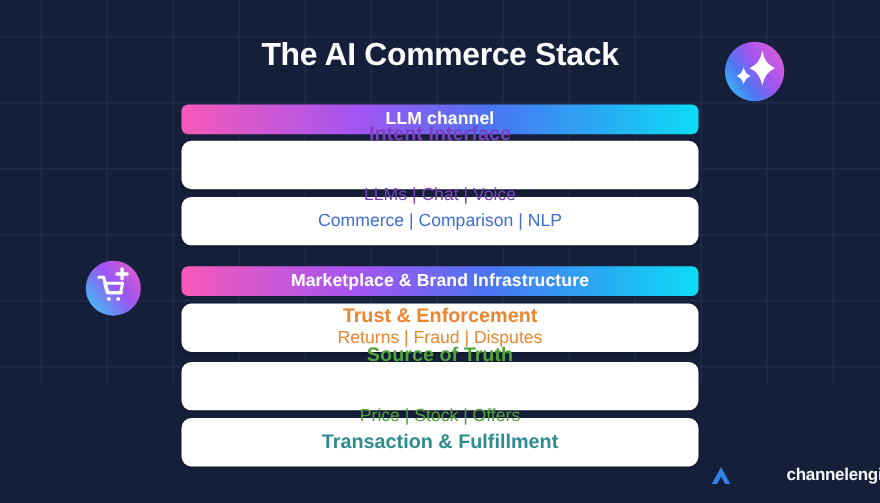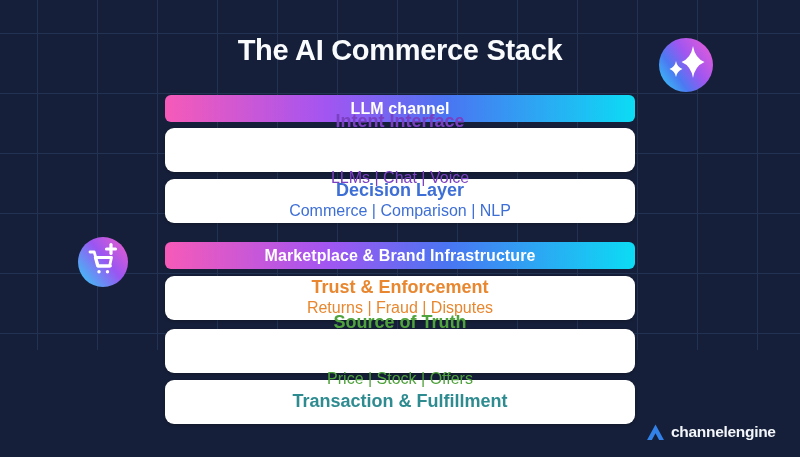--- a/index.html
+++ b/index.html
@@ -54,21 +54,21 @@
   .c-blue   { color: #3e6fd6; }
   .c-green  { color: #4fa33c; }
   .c-orange { color: #e8872f; }
   .c-teal   { color: #2e8c91; }
   
   .brand-logo {
     position: absolute; left: 646px; top: 423px;
     display: flex; align-items: center; gap: 6px;
     color: #f2f5f9; font-size: 15.5px; letter-spacing: -0.3px;
   }
-  .brand-logo .bold  { font-weight: 800; }
+  .brand-logo .bold  { font-weight: 800; margin-left: 44px; }
   .brand-logo .light { font-weight: 700; }
   svg { display: block; }
 </style>
 </head>
 <body>
 
 <div class="canvas">
 
   <div class="page-title">The AI Commerce Stack</div>
 
@@ -99,21 +99,20 @@
     <div class="banner mb6">
       <span>LLM channel</span>
     </div>
 
     <div class="card mb7 c-purple">
       <div class="heading">Intent Interface</div>
       <div class="subtitle">LLMs | Chat | Voice</div>
     </div>
 
     <div class="card mb19 c-blue">
-      <div class="heading">Decision Layer</div>
       <div class="subtitle">Commerce | Comparison | NLP</div>
     </div>
 
     <div class="banner mb7">
       <span>Marketplace &amp; Brand Infrastructure</span>
     </div>
 
     <div class="card mb9 c-orange">
       <div class="heading">Trust &amp; Enforcement</div>
       <div class="subtitle">Returns | Fraud | Disputes</div>

